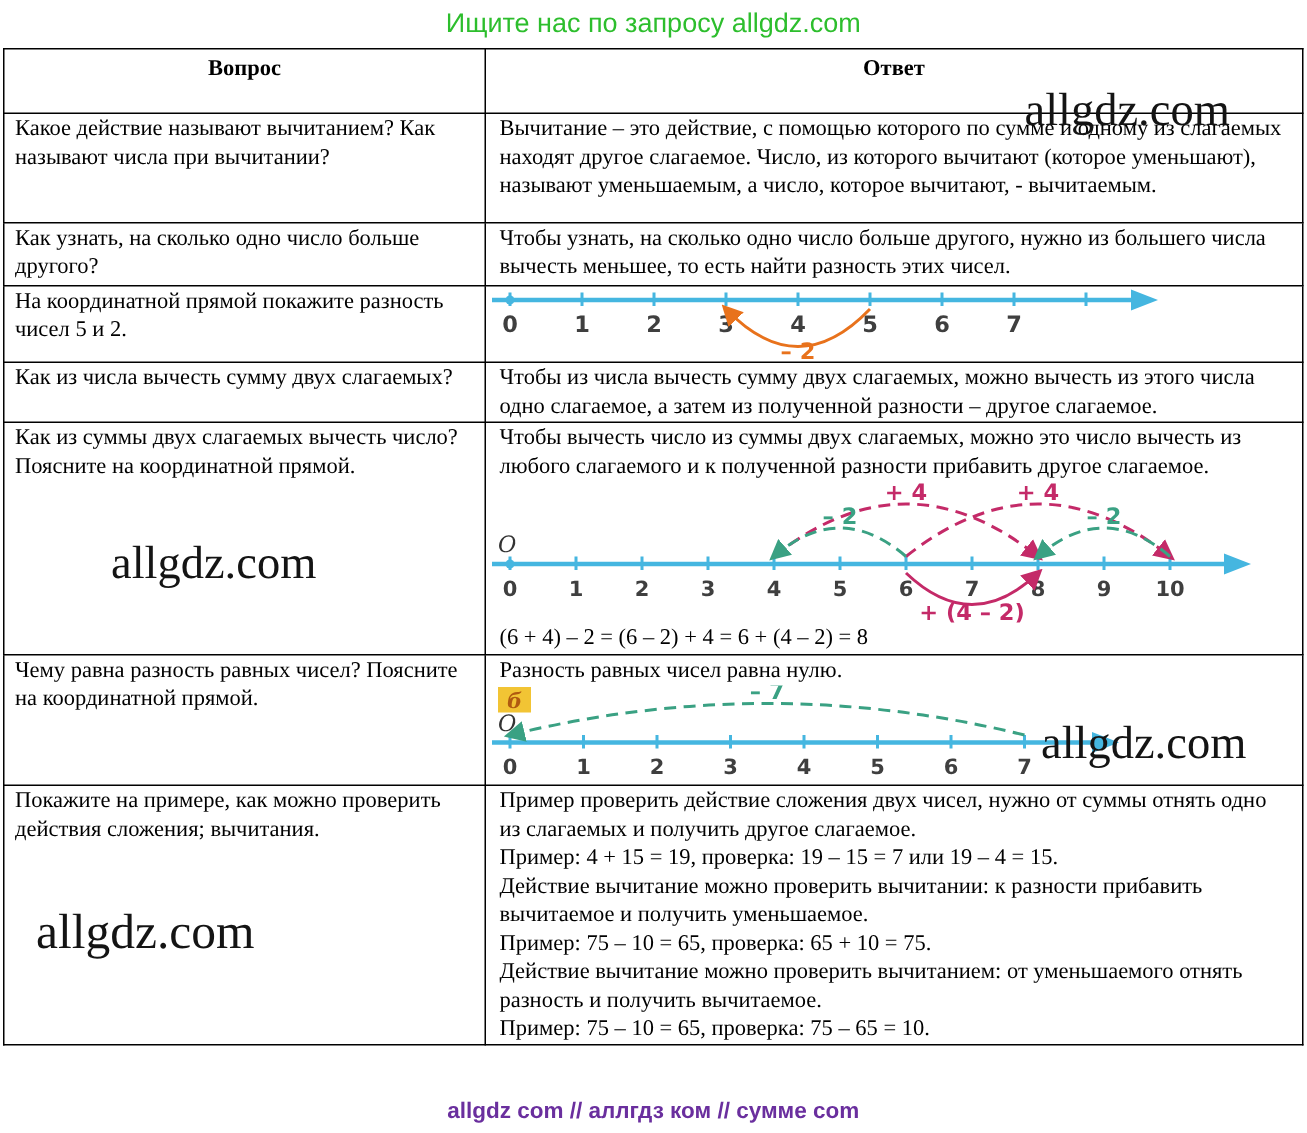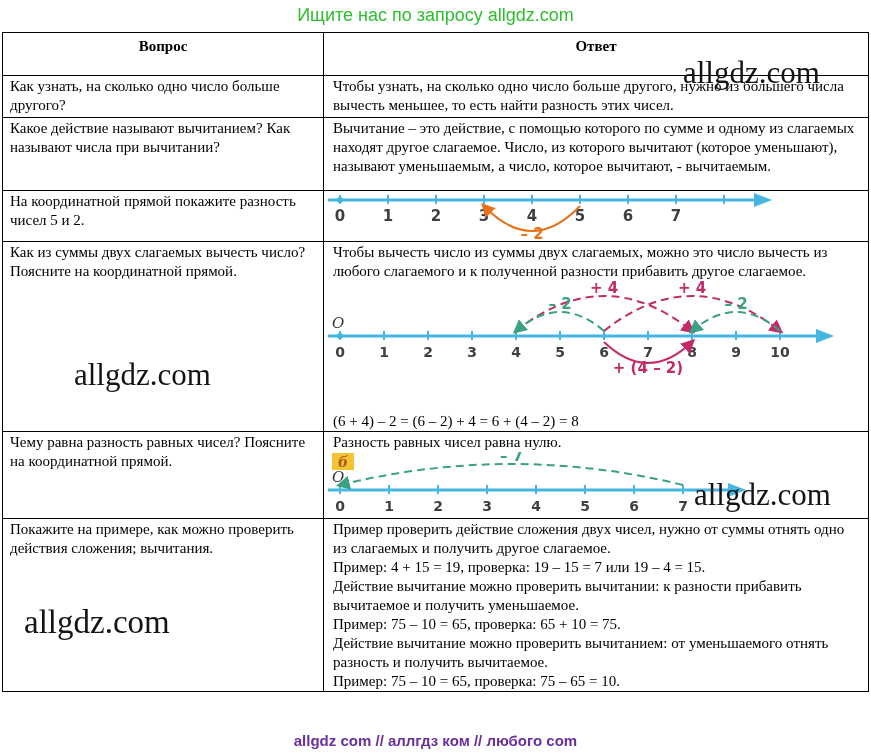--- a/index.html
+++ b/index.html
@@ -8,21 +8,21 @@
   .banner{position:absolute;top:5px;left:0;width:100%;text-align:center;
           font-family:"Liberation Sans",sans-serif;font-size:18px;color:#2dbe2d;}
   table.qa{position:absolute;left:2px;top:32px;width:866px;border-collapse:collapse;table-layout:fixed;}
   th,td{border:1.5px solid #000;vertical-align:top;font-size:15px;line-height:19px;
         font-family:"Liberation Serif",serif;overflow:hidden;}
   th{font-size:15px;font-weight:bold;text-align:center;padding-top:4px;vertical-align:top;}
   td.q{padding:1px 6px 0 7px;}
   td.a{padding:1px 8px 0 9px;}
   td.dcell{padding:0;}
   .apara{padding:1px 8px 0 9px;}
-  .eq{padding:0 0 0 9px;line-height:20px;margin-top:36px;}
+  .eq{padding:0 0 0 9px;line-height:20px;}
   svg{display:block;}
   .wm{position:absolute;font-family:Liberation Serif, serif;font-size:31px;
       color:#141414;white-space:nowrap;}
   .wm.big{font-size:33px;}
   .footer{position:absolute;top:732px;left:0;width:100%;text-align:center;
           font-family:"Liberation Sans",sans-serif;font-size:15px;font-weight:bold;color:#6a2f9e;}
 </style>
 </head>
 <body>
 
@@ -31,27 +31,27 @@
 <table class="qa">
   <colgroup>
       <col style="width:321px">
       <col style="width:545px">
     </colgroup>
   <tbody>
       <tr style="height:43px">
     <th>Вопрос</th>
     <th>Ответ</th>
   </tr>
+  <tr style="height:73px">
+    <td class="q">Какое действие называют вычитанием? Как называют числа при вычитании?</td>
+    <td class="a">Вычитание – это действие, с помощью которого по сумме и одному из слагаемых находят другое слагаемое. Число, из которого вычитают (которое уменьшают), называют уменьшаемым, а число, которое вычитают, - вычитаемым.</td>
+  </tr>
   <tr style="height:42px">
     <td class="q">Как узнать, на сколько одно число больше другого?</td>
     <td class="a">Чтобы узнать, на сколько одно число больше другого, нужно из большего числа вычесть меньшее, то есть найти разность этих чисел.</td>
-  </tr>
-  <tr style="height:73px">
-    <td class="q">Какое действие называют вычитанием? Как называют числа при вычитании?</td>
-    <td class="a">Вычитание – это действие, с помощью которого по сумме и одному из слагаемых находят другое слагаемое. Число, из которого вычитают (которое уменьшают), называют уменьшаемым, а число, которое вычитают, - вычитаемым.</td>
   </tr>
   <tr style="height:50px">
     <td class="q">На координатной прямой покажите разность чисел 5 и 2.</td>
     <td class="dcell">
       <svg width="545" height="50">
             <defs>
               <marker id="line1-orange" viewBox="0 0 10 10" refX="7" refY="5" markerWidth="7" markerHeight="7" orient="auto">
                 <path d="M0,0 L10,5 L0,10 z" fill="#e8721c"></path>
               </marker>
               <marker id="line1-magenta" viewBox="0 0 10 10" refX="7" refY="5" markerWidth="7" markerHeight="7" orient="auto">
@@ -78,20 +78,24 @@
             <line x1="304" y1="4" x2="304" y2="13" stroke="#45b6e0" stroke-width="2"></line>
             <text x="304" y="30" text-anchor="middle" fill="#3f3f3f" font-size="15" font-weight="bold" font-family="&quot;DejaVu Sans&quot;,sans-serif">6</text>
             <line x1="352" y1="4" x2="352" y2="13" stroke="#45b6e0" stroke-width="2"></line>
             <text x="352" y="30" text-anchor="middle" fill="#3f3f3f" font-size="15" font-weight="bold" font-family="&quot;DejaVu Sans&quot;,sans-serif">7</text>
             <line x1="400" y1="4" x2="400" y2="13" stroke="#45b6e0" stroke-width="2"></line>
             <circle cx="16" cy="9" r="3" fill="#45b6e0"></circle>
             <path d="M256,15 Q208,65 160,15" fill="none" stroke="#e8721c" stroke-width="2" marker-end="url(#line1-orange)"></path>
             <text x="208" y="48" text-anchor="middle" fill="#e8721c" font-size="15" font-weight="bold" font-family="&quot;DejaVu Sans&quot;,sans-serif">– 2</text>
           </svg>
     </td>
+  </tr>
+  <tr style="height:40px">
+    <td class="q">Как из числа вычесть сумму двух слагаемых?</td>
+    <td class="a">Чтобы из числа вычесть сумму двух слагаемых, можно вычесть из этого числа одно слагаемое, а затем из полученной разности – другое слагаемое.</td>
   </tr>
   <tr style="height:155px">
     <td class="q">Как из суммы двух слагаемых вычесть число? Поясните на координатной прямой.</td>
     <td class="dcell">
       <div class="apara">Чтобы вычесть число из суммы двух слагаемых, можно это число вычесть из любого слагаемого и к полученной разности прибавить другое слагаемое.</div>
       <svg width="527" height="94">
             <defs>
               <marker id="line2-orange" viewBox="0 0 10 10" refX="7" refY="5" markerWidth="7" markerHeight="7" orient="auto">
                 <path d="M0,0 L10,5 L0,10 z" fill="#e8721c"></path>
               </marker>
@@ -196,13 +200,13 @@
     </td>
   </tr>
 </tbody>
   </table>
 
 <div class="wm" style="left:683px;top:55px;">allgdz.com</div>
 <div class="wm" style="left:74px;top:357px;">allgdz.com</div>
 <div class="wm" style="left:694px;top:477px;">allgdz.com</div>
 <div class="wm big" style="left:24px;top:604px;">allgdz.com</div>
 
-<div class="footer">allgdz com  //  аллгдз ком  //  любого com</div>
+<div class="footer">allgdz com  //  аллгдз ком  //  сумме com</div>
 
 </body></html>

